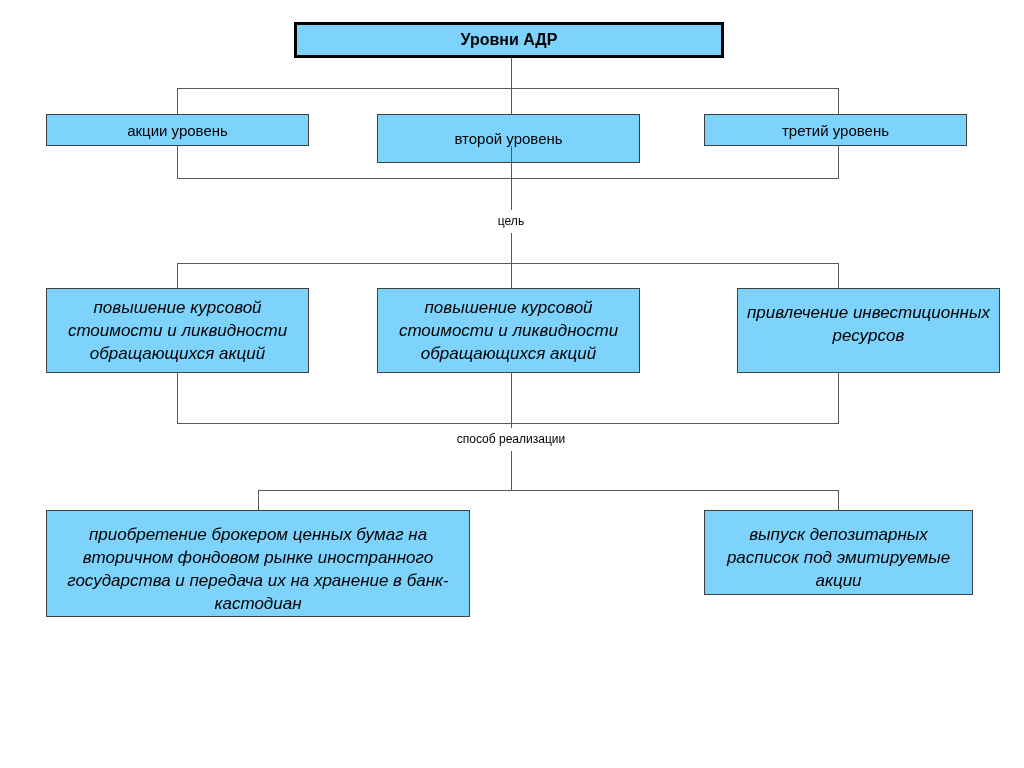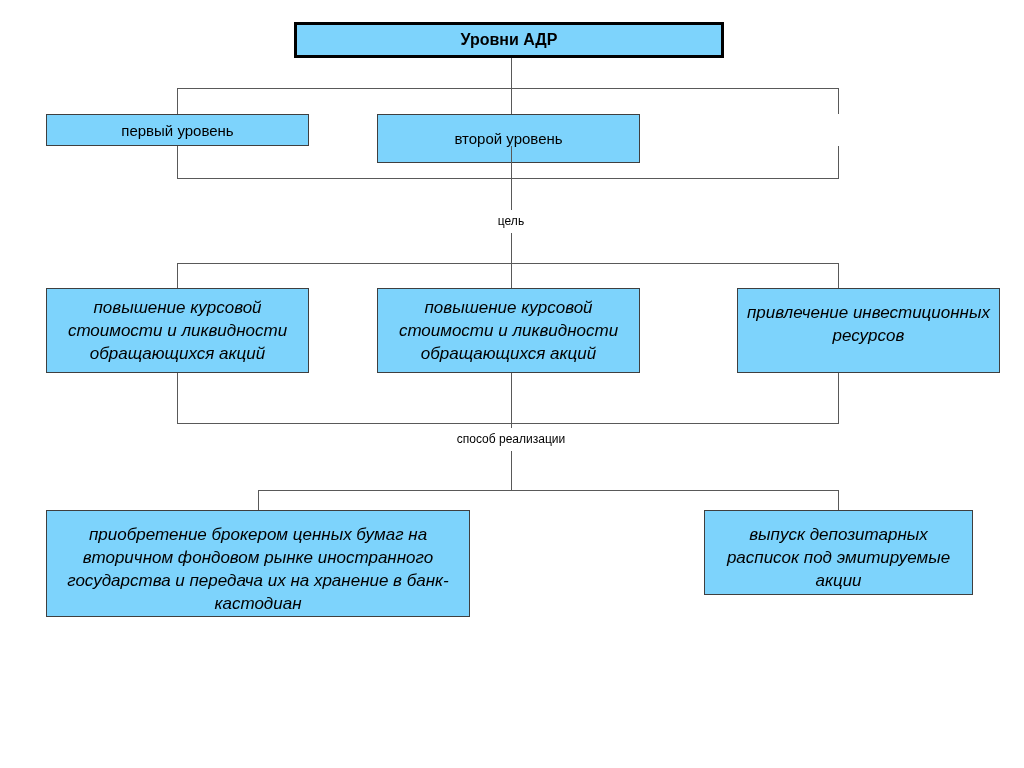--- a/index.html
+++ b/index.html
@@ -105,27 +105,30 @@
   </div>
 
   <div class="line v" style="left:511px; top:58px; height:30px;"></div>
 
   <div class="line h" style="left:177px; top:88px; width:662px;"></div>
   <div class="line v" style="left:177px; top:88px; height:26px;"></div>
   <div class="line v" style="left:511px; top:88px; height:26px;"></div>
   <div class="line v" style="left:838px; top:88px; height:26px;"></div>
 
   <div class="box box--level" style="left:46px; top:114px; width:263px; height:32px;">
-    <span class="txt">первый уровень</span>
+    <span class="txt">акции уровень</span>
   </div>
 
   <div class="box box--level" style="left:377px; top:114px; width:263px; height:49px;">
     <span class="txt">второй уровень</span>
   </div>
 
+  <div class="box box--level" style="left:704px; top:114px; width:263px; height:32px;">
+    <span class="txt">третий уровень</span>
+  </div>
 
   <div class="line v" style="left:177px; top:146px; height:32px;"></div>
   <div class="line v" style="left:511px; top:146px; height:32px;"></div>
   <div class="line v" style="left:838px; top:146px; height:32px;"></div>
   <div class="line h" style="left:177px; top:178px; width:662px;"></div>
 
   <div class="line v" style="left:511px; top:178px; height:85px;"></div>
 
   <div class="conn-label" style="left:461px; top:210px; width:100px;">цель</div>
 

